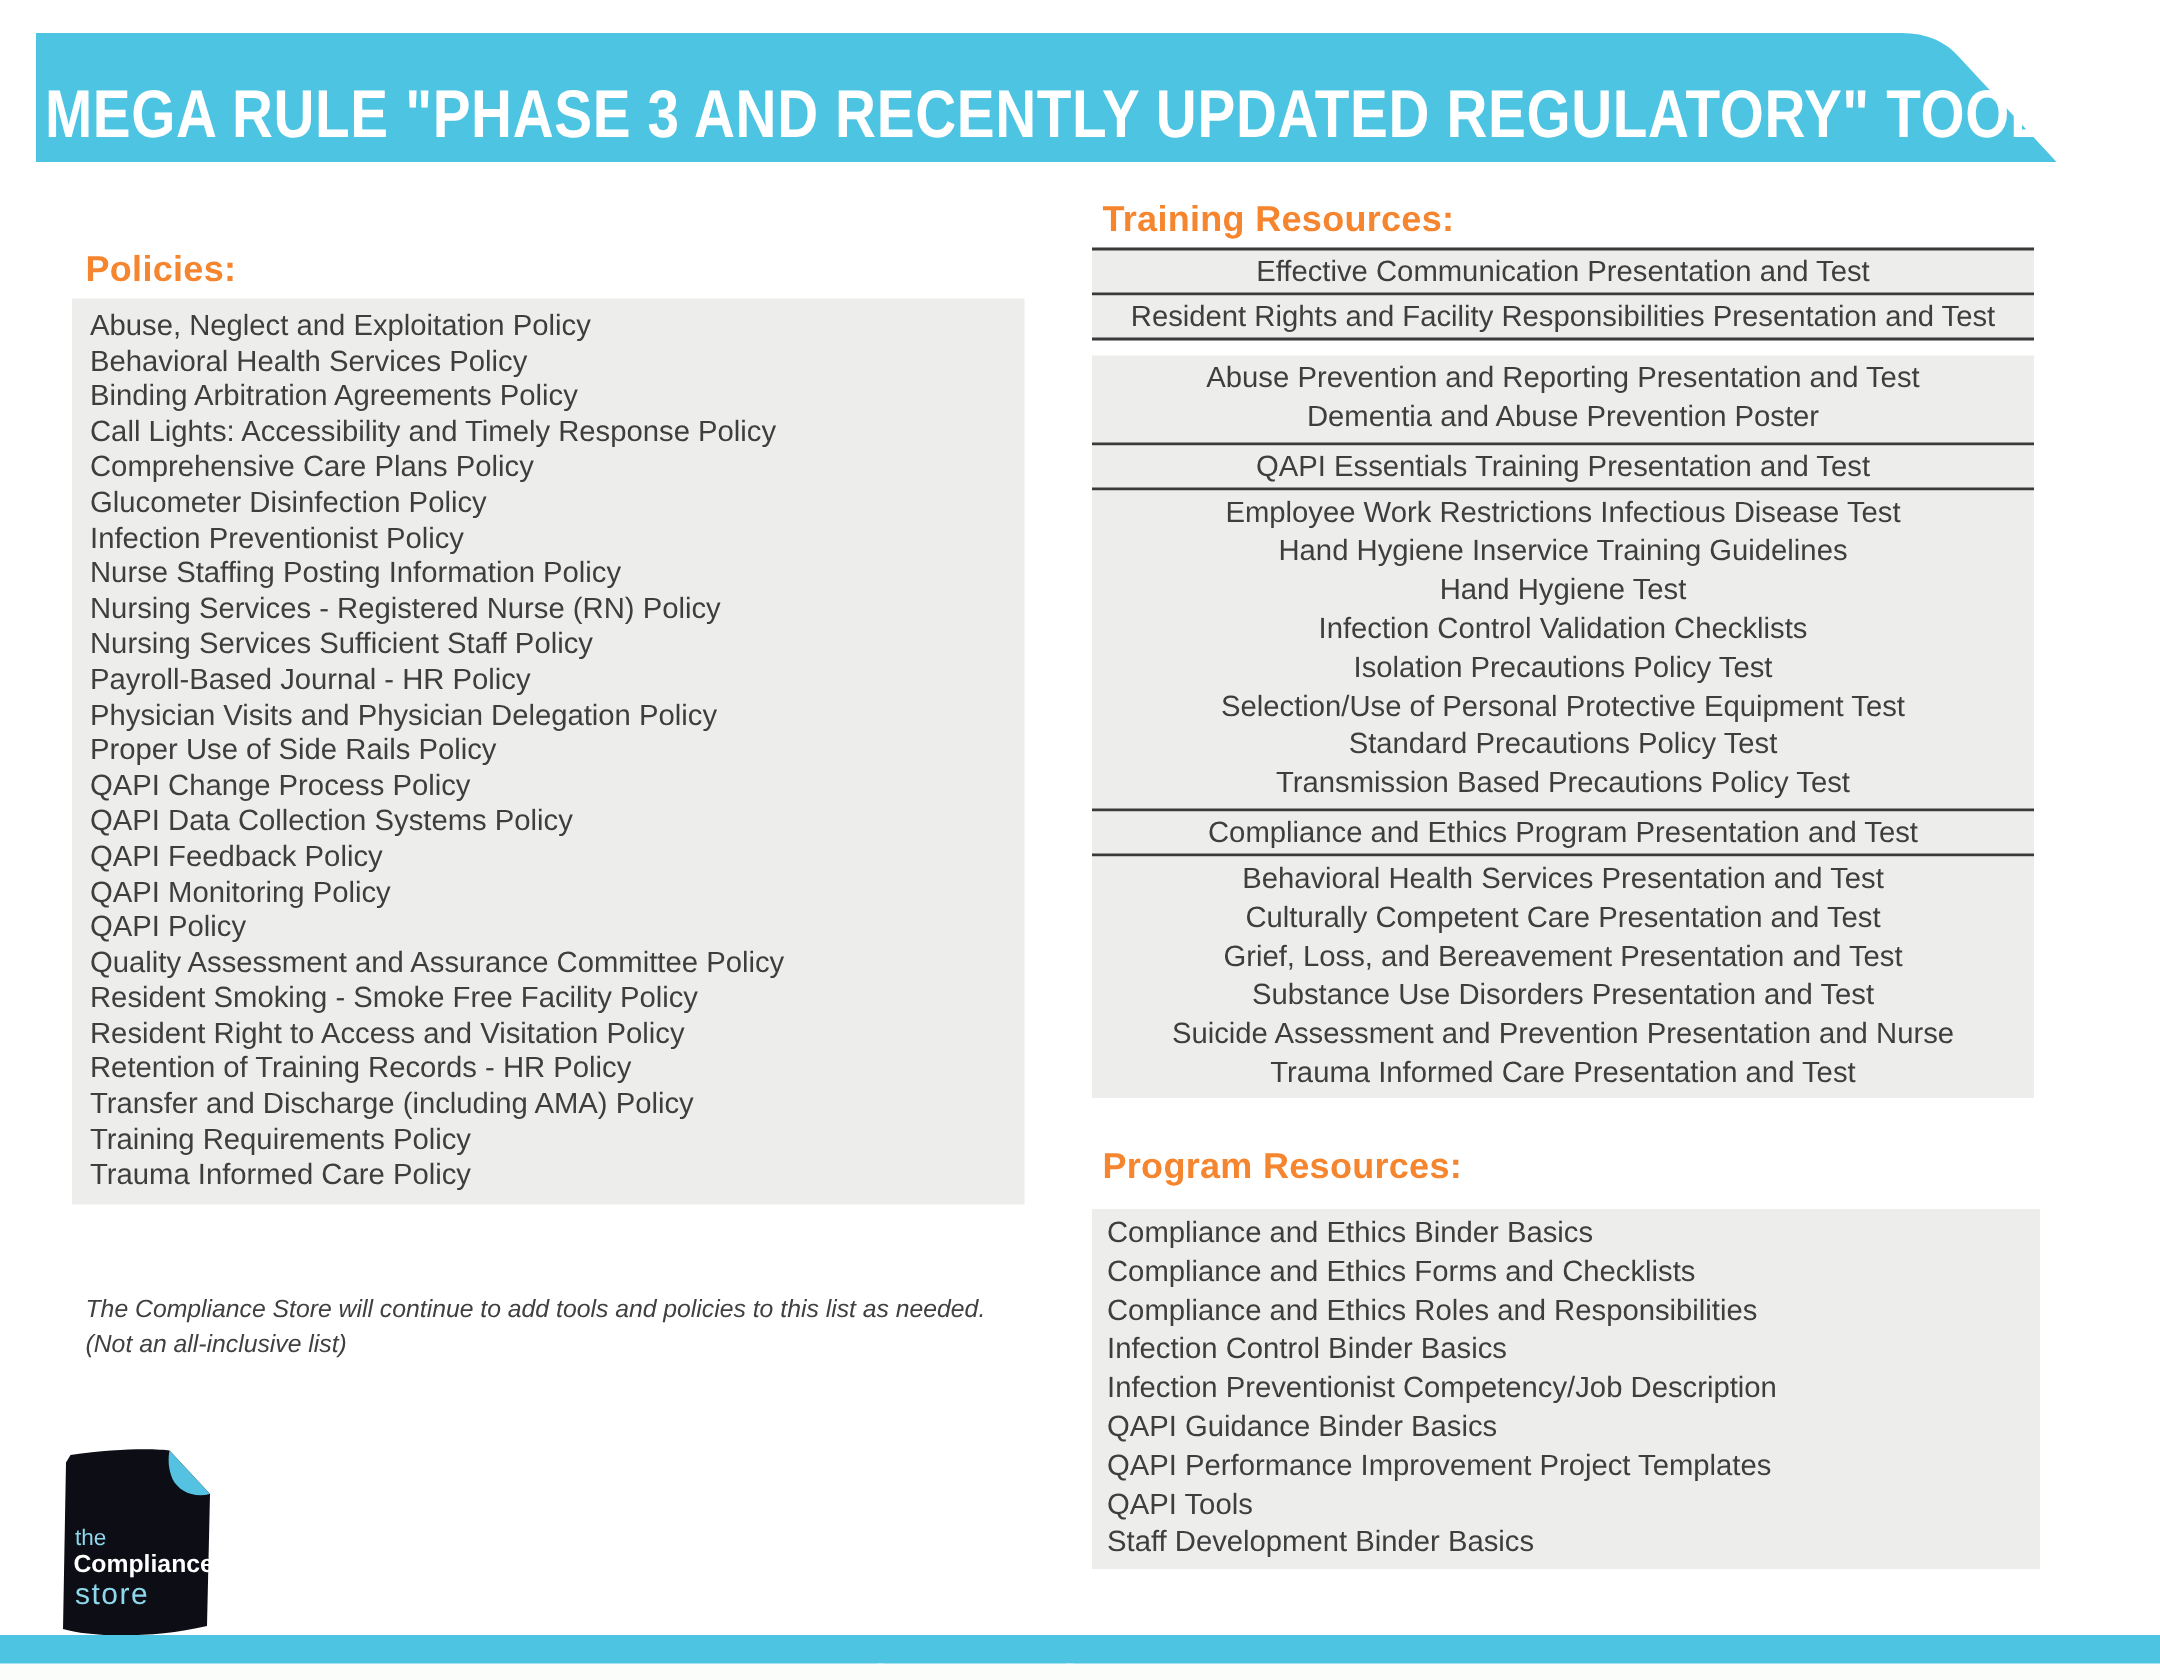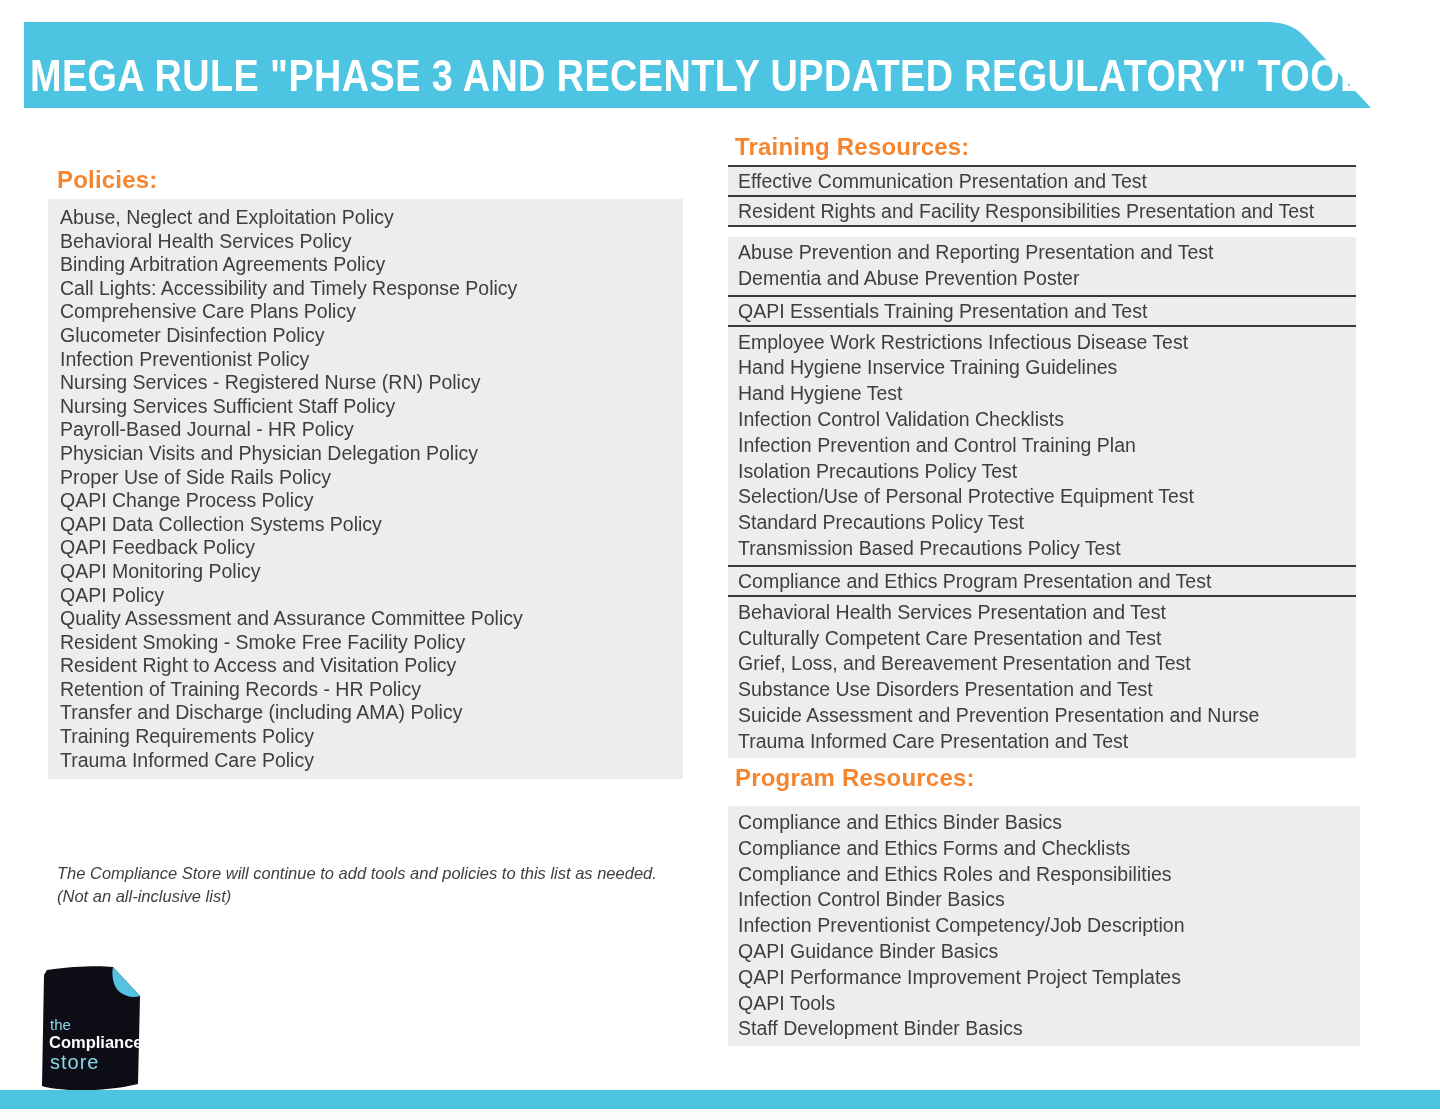--- a/index.html
+++ b/index.html
@@ -31,21 +31,21 @@
   .p-row{font-size:19.5px;line-height:23.6px;color:#3e3e3e;white-space:nowrap;}
   
   .note{
     position:absolute;left:57px;top:862px;font-style:italic;
     font-size:16.5px;line-height:23px;color:#404040;
   }
   
   #training-groups{position:absolute;left:728px;top:165px;width:628px;}
   .tgroup{
     background:#ededec;border-bottom:2px solid #3a3a3a;
-    box-sizing:border-box;padding:2px 10px;
+    box-sizing:border-box;padding:2px 10px;text-align:center;
   }
   .tgroup.multi{padding:3px 10px;}
   .tgroup:first-child{border-top:2px solid #3a3a3a;}
   #training-groups > .tgroup:nth-child(2){margin-bottom:10px;}
   #training-groups > .tgroup:last-child{border-bottom:none;}
   .t-row{font-size:19.5px;color:#3e3e3e;white-space:nowrap;line-height:25.8px;}
   .tgroup.single .t-row{line-height:24px;}
   
   #program-list{
     position:absolute;left:728px;top:806px;width:632px;box-sizing:border-box;
@@ -74,20 +74,21 @@
 
 <div class="heading" id="policies-heading">Policies:</div>
 <div id="policies-list">
     <div class="p-row">Abuse, Neglect and Exploitation Policy</div>
     <div class="p-row">Behavioral Health Services Policy</div>
     <div class="p-row">Binding Arbitration Agreements Policy</div>
     <div class="p-row">Call Lights: Accessibility and Timely Response Policy</div>
     <div class="p-row">Comprehensive Care Plans Policy</div>
     <div class="p-row">Glucometer Disinfection Policy</div>
     <div class="p-row">Infection Preventionist Policy</div>
+    <div class="p-row">Nurse Staffing Posting Information Policy</div>
     <div class="p-row">Nursing Services - Registered Nurse (RN) Policy</div>
     <div class="p-row">Nursing Services Sufficient Staff Policy</div>
     <div class="p-row">Payroll-Based Journal - HR Policy</div>
     <div class="p-row">Physician Visits and Physician Delegation Policy</div>
     <div class="p-row">Proper Use of Side Rails Policy</div>
     <div class="p-row">QAPI Change Process Policy</div>
     <div class="p-row">QAPI Data Collection Systems Policy</div>
     <div class="p-row">QAPI Feedback Policy</div>
     <div class="p-row">QAPI Monitoring Policy</div>
     <div class="p-row">QAPI Policy</div>
@@ -118,21 +119,20 @@
       <div class="t-row">Dementia and Abuse Prevention Poster</div>
     </div>
     <div class="tgroup single">
       <div class="t-row">QAPI Essentials Training Presentation and Test</div>
     </div>
     <div class="tgroup multi">
       <div class="t-row">Employee Work Restrictions Infectious Disease Test</div>
       <div class="t-row">Hand Hygiene Inservice Training Guidelines</div>
       <div class="t-row">Hand Hygiene Test</div>
       <div class="t-row">Infection Control Validation Checklists</div>
-      <div class="t-row">Infection Prevention and Control Training Plan</div>
       <div class="t-row">Isolation Precautions Policy Test</div>
       <div class="t-row">Selection/Use of Personal Protective Equipment Test</div>
       <div class="t-row">Standard Precautions Policy Test</div>
       <div class="t-row">Transmission Based Precautions Policy Test</div>
     </div>
     <div class="tgroup single">
       <div class="t-row">Compliance and Ethics Program Presentation and Test</div>
     </div>
     <div class="tgroup multi">
       <div class="t-row">Behavioral Health Services Presentation and Test</div>

